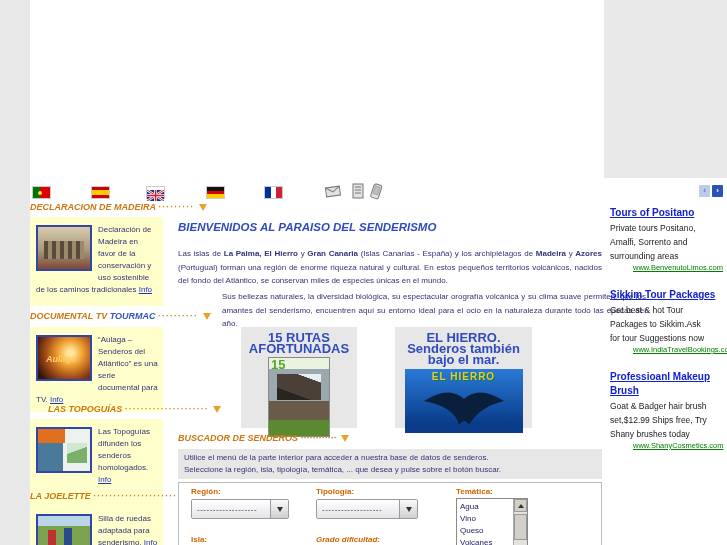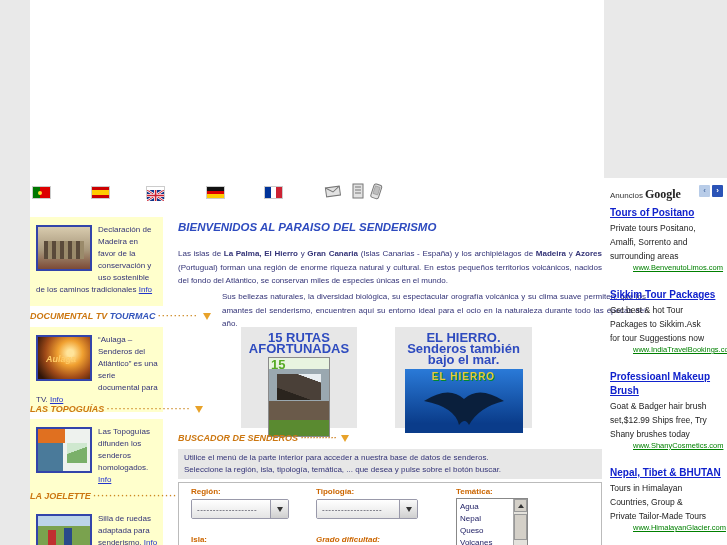--- a/index.html
+++ b/index.html
@@ -124,38 +124,43 @@
   </div>
   <div class="topicon ti-3">
     <svg width="19" height="17">
         <g transform="rotate(18 9 9)">
           <rect x="6" y="1" width="8" height="14" rx="2" fill="#e2e2e2" stroke="#777"></rect>
           <rect x="7.5" y="3" width="5" height="8" fill="#bdbdbd" stroke="#888" stroke-width="0.5"></rect>
         </g>
       </svg>
   </div>
 
+  <div class="sec-header" style="top:202px;">
+    <span>DECLARACION DE MADEIRA</span>
+    <span class="dots">·········</span>
+    <span class="tri"></span>
+  </div>
   <div class="ybox" style="top:217px;height:89px;">
     <span class="thumb thumb1"></span>
     <span>Declaración de Madeira en favor de la conservación y uso sostenible de los caminos tradicionales </span><span class="info-link">Info</span>
   </div>
 
   <div class="sec-header" style="top:311px;">
     <span>DOCUMENTAL TV </span><span class="accent">TOURMAC</span>
     <span class="dots">··········</span>
     <span class="tri"></span>
   </div>
   <div class="ybox" style="top:327px;height:85px;">
     <span class="thumb thumb2">
         <span class="imgtext">Aulaga</span>
       </span>
     <span>“Aulaga – Senderos del Atlántico” es una serie documental para TV. </span><span class="info-link">Info</span>
   </div>
 
-  <div class="sec-header" style="top:404px;">
+  <div class="sec-header" style="top:404px;padding-left:18px;">
     <span>LAS TOPOGUÍAS</span>
     <span class="dots">·····················</span>
     <span class="tri"></span>
   </div>
   <div class="ybox" style="top:419px;height:87px;">
     <span class="thumb thumb3"></span>
     <span>Las Topoguías difunden los senderos homologados. </span><span class="info-link">Info</span>
   </div>
 
   <div class="sec-header" style="top:491px;">
@@ -213,40 +218,37 @@
       <div class="combo-field">-------------------</div>
       <div class="combo-btn">
           <span class="arrow-down"></span>
         </div>
     </div>
 
     <div class="flabel" style="left:277px;top:4px;">Temática:</div>
     <div class="listbox">
       <div class="opts">
         <div class="opt">Agua</div>
-        <div class="opt">Nepal</div>
+        <div class="opt">Vino</div>
         <div class="opt">Queso</div>
         <div class="opt">Volcanes</div>
 
       </div>
       <div class="sbar">
         <div class="sbtn">
             <span class="arrow-up"></span>
           </div>
         <div class="sthumb"></div>
       </div>
     </div>
 
     <div class="flabel" style="left:12px;top:52px;">Isla:</div>
     <div class="flabel" style="left:137px;top:52px;font-style:italic;">Grado dificultad:</div>
   </div>
 
-  <div class="ads-head">
-    <span class="an">Anuncios</span><span class="gg">Google</span>
-  </div>
   <div class="nav-btn nav-prev">‹</div>
   <div class="nav-btn nav-next">›</div>
 
   <div class="ads">
     <div class="ad">
       <div class="ad-title">Tours of Positano</div>
       <div class="ad-body">Private tours Positano,
 Amalfi, Sorrento and
 surrounding areas</div>
       <div class="ad-url">www.BenvenutoLimos.com</div>
@@ -258,21 +260,14 @@
 for tour Suggestions now</div>
       <div class="ad-url">www.IndiaTravelBookings.com/...</div>
     </div>
     <div class="ad">
       <div class="ad-title">Professioanl Makeup Brush</div>
       <div class="ad-body">Goat &amp; Badger hair brush
 set,$12.99 Ships free, Try
 Shany brushes today</div>
       <div class="ad-url">www.ShanyCosmetics.com</div>
     </div>
-    <div class="ad">
-      <div class="ad-title">Nepal, Tibet &amp; BHUTAN</div>
-      <div class="ad-body">Tours in Himalayan
-Countries, Group &amp;
-Private Tailor-Made Tours</div>
-      <div class="ad-url">www.HimalayanGlacier.com</div>
-    </div>
   </div>
 </div>
 
 </body></html>

